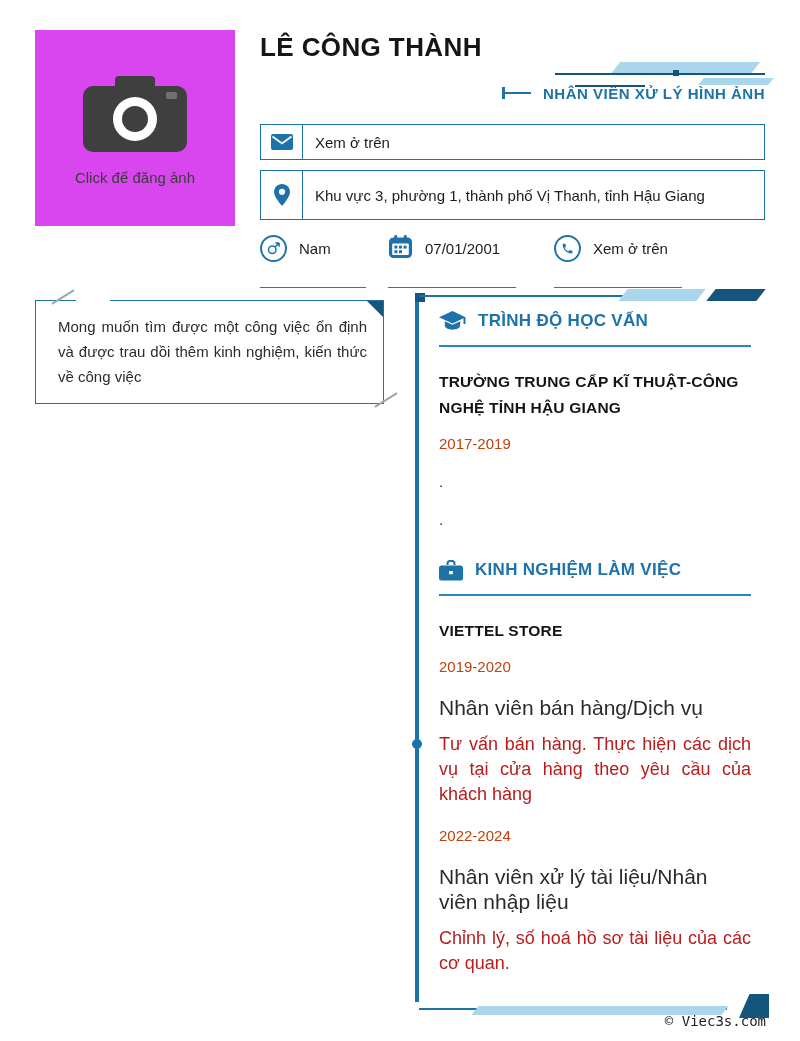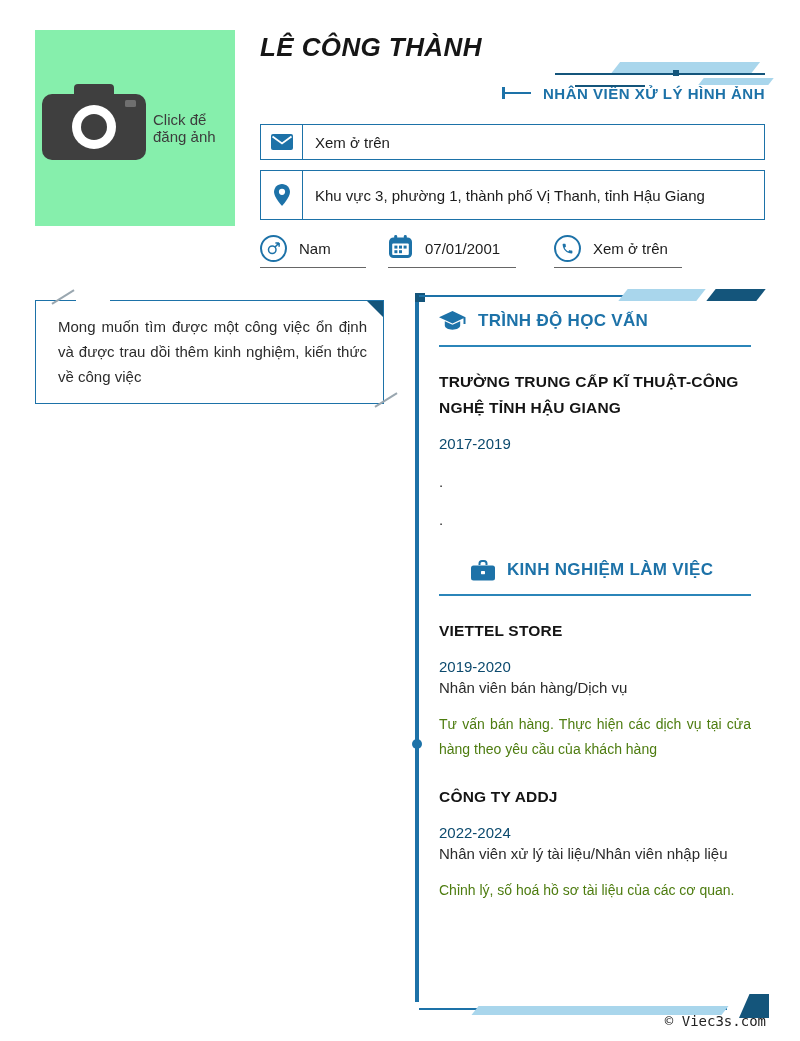--- a/index.html
+++ b/index.html
@@ -2,28 +2,28 @@
 <html><head>
 <meta charset="utf-8">
 <style>
   * { margin:0; padding:0; box-sizing:border-box; }
   html,body { width:800px; height:1041px; background:#ffffff;
     font-family:"Liberation Sans","DejaVu Sans",sans-serif; color:#222; }
   .page { position:relative; width:800px; height:1041px; background:#fff; overflow:hidden; }
 
   
   .photo-box { position:absolute; left:35px; top:30px; width:200px; height:196px;
-    background:#86efac; display:flex; align-items:center;
+    background:#d946ef; display:flex; flex-direction:column; align-items:center;
     justify-content:center; cursor:pointer; }
   .photo-box .cam { margin-bottom:10px; }
   .photo-label { font-size:15px; color:#3c3c3c; }
 
   
   .header-right { position:absolute; left:260px; top:30px; width:505px; }
-  .cv-name { font-size:26px; font-weight:bold; color:#161616; letter-spacing:.4px; line-height:34px;font-style:italic; }
+  .cv-name { font-size:26px; font-weight:bold; color:#161616; letter-spacing:.4px; line-height:34px; }
   .subtitle-row { position:relative; margin-top:16px; height:26px; display:flex; align-items:center;justify-content:flex-end; }
   .subtitle-tick { width:3px; height:12px; background:#1d72a8; margin-right:0; }
   .subtitle-line { width:26px; height:2px; background:#1d72a8; margin-right:12px; }
   .cv-title { font-size:15px; font-weight:bold; color:#1d72a8; letter-spacing:.5px; white-space:nowrap; }
   .deco-top { position:absolute; right:0; top:-18px; width:215px; height:36px; pointer-events:none; }
   .deco-top .slab1 { position:absolute; right:10px; top:0; width:140px; height:13px;
     background:#a9d6ec; transform:skewX(-38deg); }
   .deco-top .slab2 { position:absolute; right:-6px; top:16px; width:70px; height:7px;
     background:#a9d6ec; transform:skewX(-38deg); }
   .deco-top .wire { position:absolute; right:0; top:11px; width:210px; height:2px; background:#14557b; }
@@ -33,21 +33,21 @@
   .field-box { margin-top:18px; width:505px; border:1px solid #1d72a8; display:flex; align-items:stretch; }
   .field-box.email { height:36px; }
   .field-box.address { margin-top:10px; height:50px; }
   .field-icon-cell { width:42px; border-right:1px solid #1d72a8; display:flex;
     align-items:center; justify-content:center; flex:0 0 42px; }
   .field-text { display:flex; align-items:center; padding:6px 12px; font-size:15px;
     color:#1c1c1c; line-height:23px; }
 
   .info-row { margin-top:14px; display:flex; }
   .info-item { display:flex; align-items:center; gap:12px; border-bottom:1px solid #666;
-    padding-bottom:4px; }
+    padding-bottom:24px; }
   .info-item.gender { width:106px; margin-right:22px; }
   .info-item.dob { width:128px; margin-right:38px; }
   .info-item.phone { width:128px; }
   .circle-icon { width:27px; height:27px; border:2px solid #1d72a8; border-radius:50%;
     display:flex; align-items:center; justify-content:center; flex:0 0 27px; }
   .info-text { font-size:15px; color:#1c1c1c; white-space:nowrap; }
 
   
   .objective { position:absolute; left:35px; top:300px; width:349px; min-height:102px;
     border:1px solid #1d72a8; padding:13px 16px 14px 22px; }
@@ -76,25 +76,25 @@
     background:#a9d6ec; transform:skewX(-38deg); }
   .panel-deco-b-dark { position:absolute; right:-2px; bottom:-6px; width:30px; height:24px;
     background:#14557b; clip-path:polygon(35% 0,100% 0,100% 100%,0 100%); }
 
   .panel-content { position:relative; margin-left:24px; padding-top:18px; width:312px; }
   .section-head { display:flex; align-items:flex-start; gap:12px; }
   .section-title { font-size:17px; font-weight:bold; color:#1d72a8; letter-spacing:.3px; }
   .section-rule { margin-top:9px; height:2px; background:#2b85b9; }
   .entry-name { margin-top:22px; font-size:15.5px; font-weight:bold; color:#141414;
     line-height:26px; letter-spacing:.2px; }
-  .entry-years { margin-top:14px; font-size:15px; color:#0c4a6e; }
-  .entry-role { margin-top:0; font-size:15px; color:#2b2b2b; line-height:25px; }
-  .entry-desc { margin-top:12px; font-size:14px; color:#4d7c0f; line-height:25px; text-align:justify; }
+  .entry-years { margin-top:14px; font-size:15px; color:#c2410c; }
+  .entry-role { margin-top:20px; font-size:21px; color:#2b2b2b; line-height:25px; }
+  .entry-desc { margin-top:12px; font-size:18px; color:#b91c1c; line-height:25px; text-align:justify; }
   .dot-line { margin-top:21px; font-size:15px; color:#2b2b2b; }
-  .sec-gap { margin-top:32px;margin-left:32px; }
+  .sec-gap { margin-top:32px; }
 
   
   .footer { position:absolute; right:34px; bottom:12px; font-size:14px;
     font-family:"DejaVu Sans Mono","Liberation Mono",monospace; color:#222; }
 </style>
 </head>
 <body>
 
 <div class="page">
 
@@ -236,21 +236,20 @@
       <div class="section-rule"></div>
 
       <div>
         <div class="entry-name">VIETTEL STORE</div>
         <div class="entry-years">2019-2020</div>
         <div class="entry-role">Nhân viên bán hàng/Dịch vụ</div>
         <div class="entry-desc">Tư vấn bán hàng. Thực hiện các dịch vụ tại cửa hàng theo yêu cầu của khách hàng</div>
       </div>
 
       <div style="margin-top:20px;">
-        <div class="entry-name">CÔNG TY ADDJ</div>
         <div class="entry-years">2022-2024</div>
         <div class="entry-role">Nhân viên xử lý tài liệu/Nhân viên nhập liệu</div>
         <div class="entry-desc">Chỉnh lý, số hoá hồ sơ tài liệu của các cơ quan.</div>
       </div>
 
     </div>
   </div>
 
   <div class="footer">© Viec3s.com</div>
 </div>

